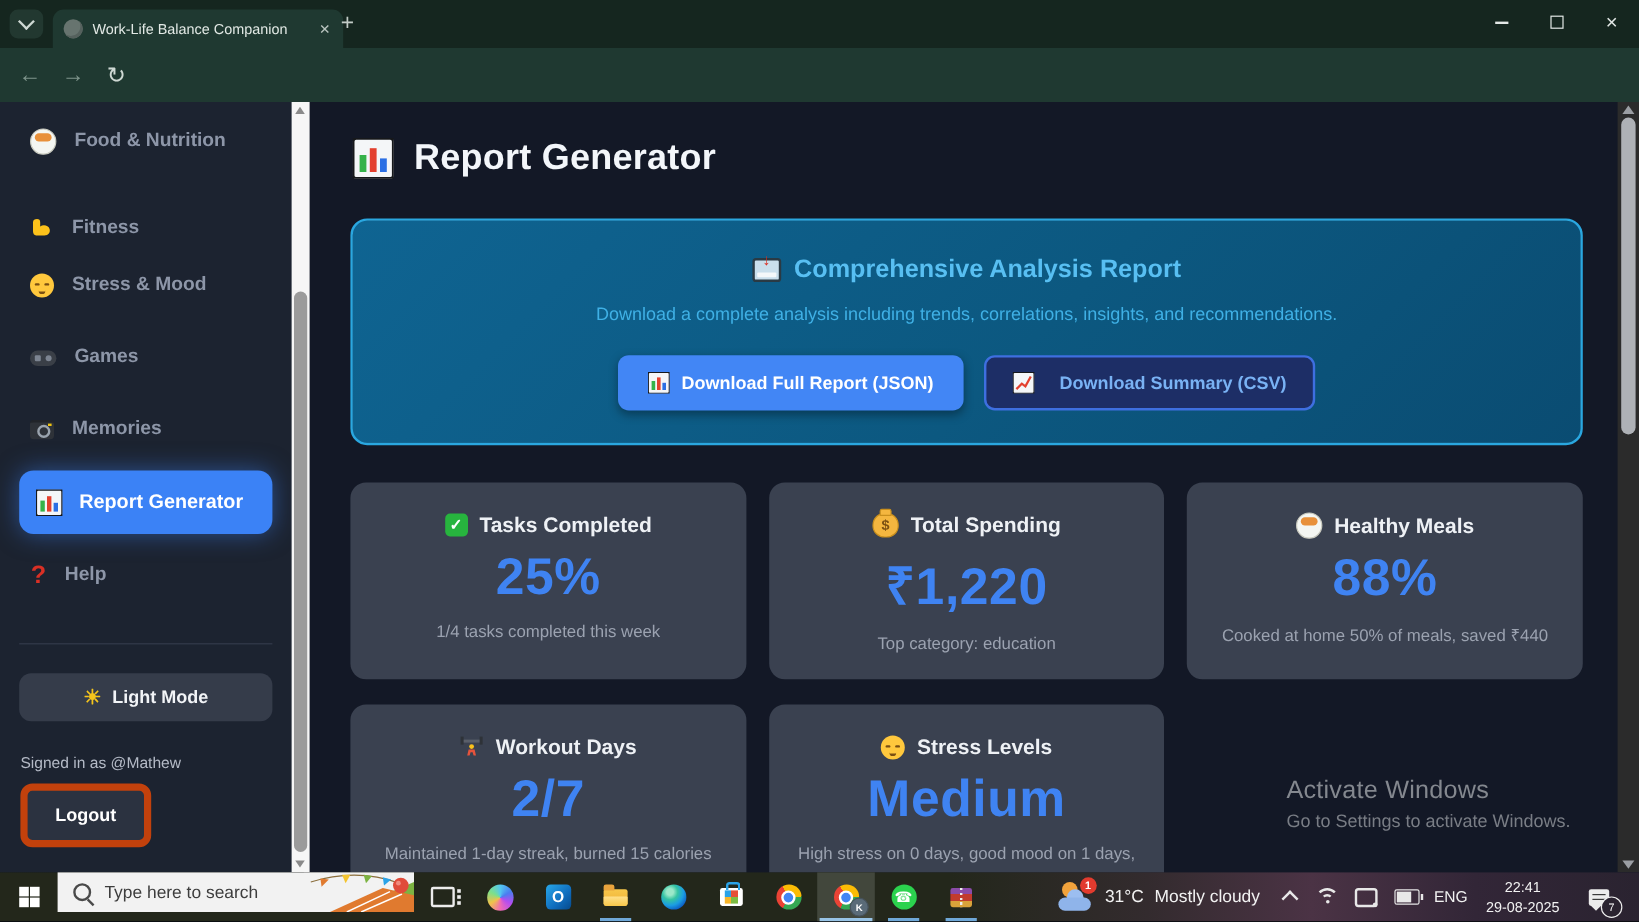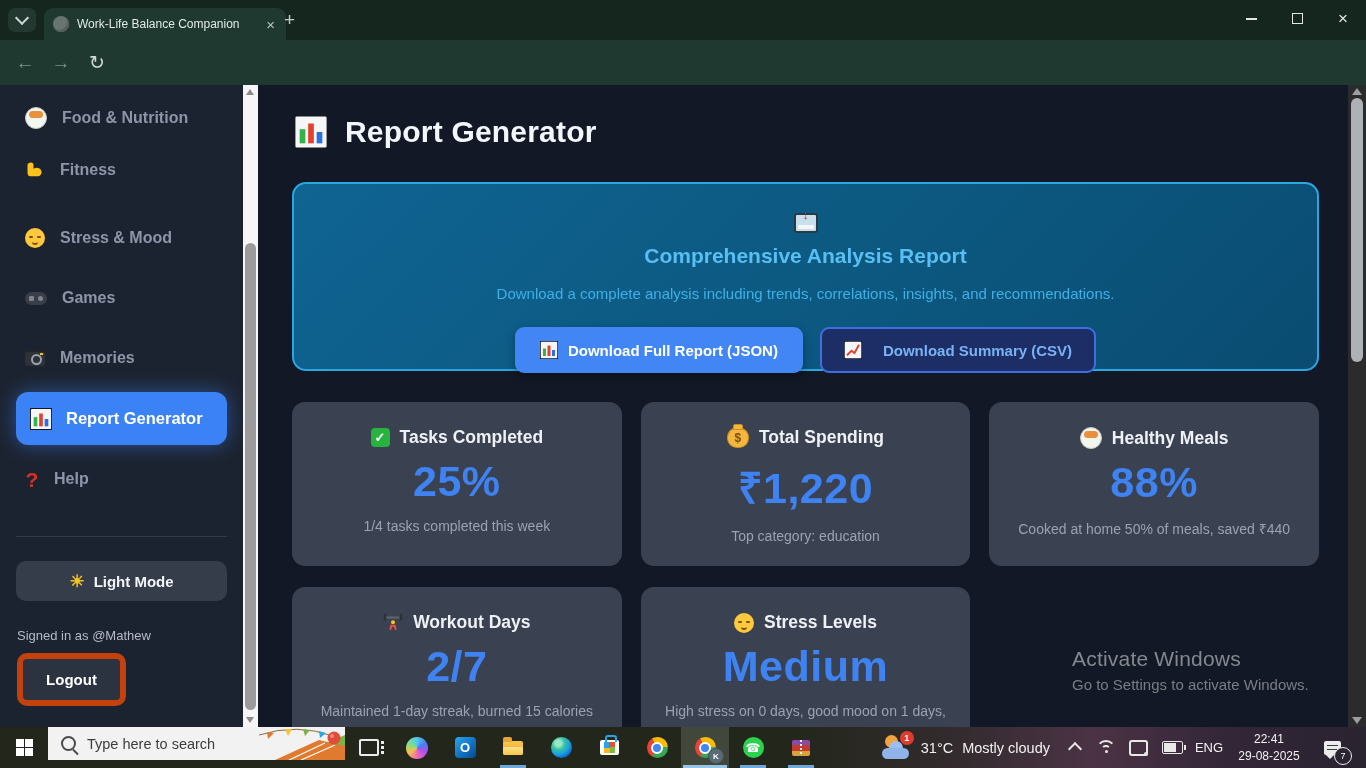--- a/index.html
+++ b/index.html
@@ -77,21 +77,21 @@
   .sb-dark .arr.dn{bottom:3px;border-top:7px solid #9b9ea3;}
   .sb-dark .thumb{position:absolute;left:3px;width:12px;top:13px;height:264px;background:#aeb1b6;border-radius:7px;}
 
   .page-title{position:absolute;left:36px;top:30px;display:flex;align-items:center;gap:17px;}
   .page-title h1{margin:0;font-size:30px;font-weight:800;color:#f3f6fa;letter-spacing:.2px;}
 
   .report-box{position:absolute;left:34px;right:23px;top:97px;height:189px;box-sizing:border-box;
       border:2px solid #2aa7e0;border-radius:14px;text-align:center;
       background:linear-gradient(135deg,#0f6492 0%,#0c5880 55%,#0a4c72 100%);}
   .rb-title{margin-top:29px;display:flex;align-items:center;justify-content:center;gap:11px;
-      font-size:21px;font-weight:bold;color:#58bff2;flex-direction:column;}
+      font-size:21px;font-weight:bold;color:#58bff2;}
   .rb-desc{margin-top:17px;font-size:15px;color:#3fb0e5;}
   .rb-btns{margin-top:25px;display:flex;justify-content:center;gap:17px;}
   .btn-json{height:46px;padding:0 25px;background:#4286f5;border-radius:9px;display:inline-flex;align-items:center;gap:10px;
       color:#fff;font-size:15px;font-weight:bold;box-shadow:0 3px 8px rgba(0,0,0,.35);}
   .btn-csv{height:46px;padding:0 22px;background:#1d2e66;border:2px solid #3e6fe0;border-radius:9px;box-sizing:border-box;
       display:inline-flex;align-items:center;gap:21px;color:#79b2f4;font-size:15px;font-weight:bold;}
 
   .cards{position:absolute;left:34px;right:23px;top:317px;display:grid;grid-template-columns:repeat(3,1fr);
       grid-auto-rows:164px;gap:21px 19px;}
   .card{background:#3a4150;border-radius:13px;text-align:center;padding-top:25px;box-sizing:border-box;}
@@ -274,21 +274,21 @@
       </div>
   </div>
 
   <div class="pagearea">
 
     <div class="sidebar">
       <div class="side-item" style="top:16px">
         <span class="ic-bowl ico"></span>
         <span class="lbl">Food &amp; Nutrition</span>
       </div>
-      <div class="side-item" style="top:68px">
+      <div class="side-item" style="top:88px">
         <svg width="20" height="20" viewBox="0 0 24 24">
             <path d="M7 3c2.2 0 3.2 1.2 3.2 3.2v4.3c3-2.2 8.3-1.2 9.4 2.6 1 3.4-1.2 6.4-5.2 6.4H6.2c-2.1 0-3.2-2-3.2-4.2V6.2C3 4 4.8 3 7 3z" fill="#fcc21b"></path>
           </svg>
         <span class="lbl">Fitness</span>
       </div>
       <div class="side-item" style="top:136px">
         <span class="ic-face ico"></span>
         <span class="lbl">Stress &amp; Mood</span>
       </div>
       <div class="side-item" style="top:196px">

